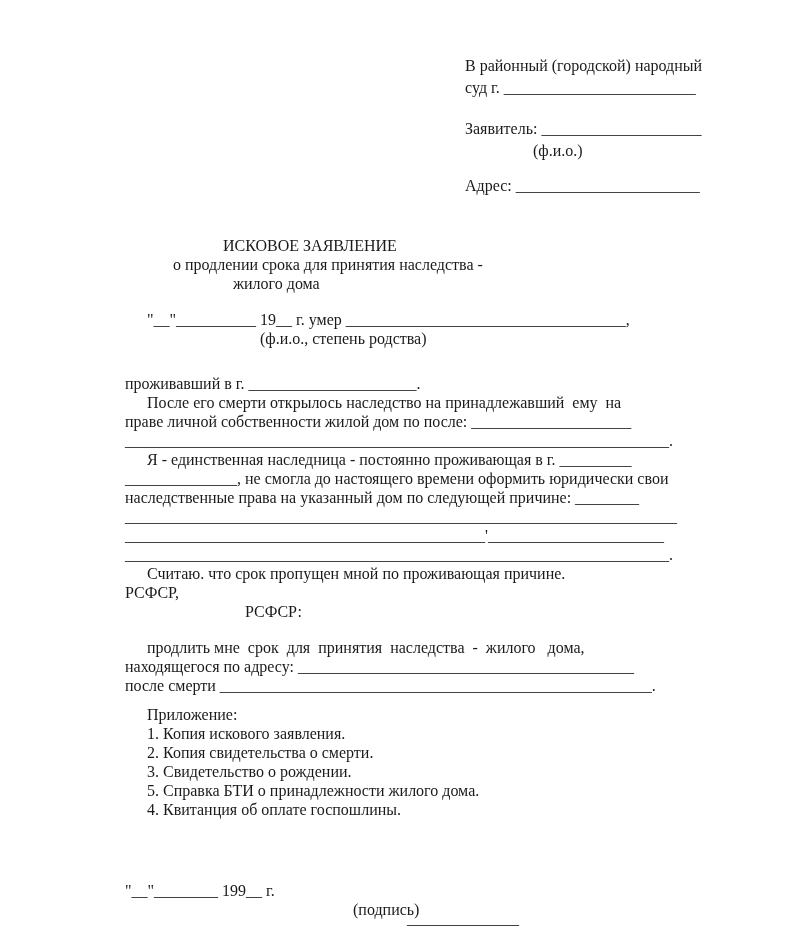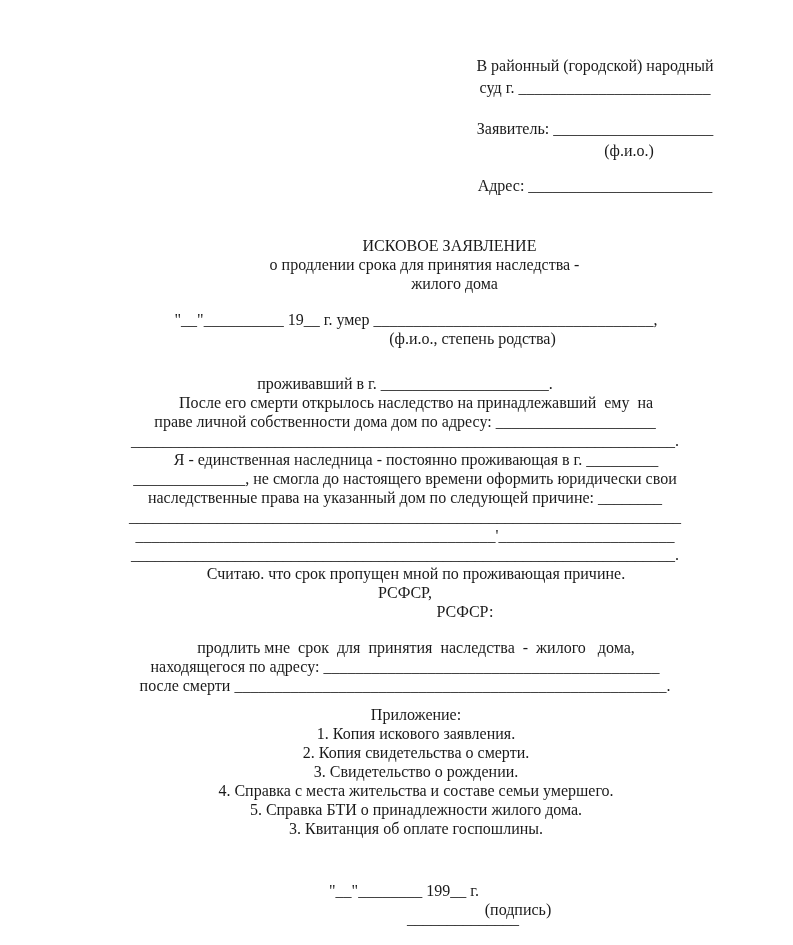--- a/index.html
+++ b/index.html
@@ -9,21 +9,20 @@
   }
   .page {
     position: relative;
     width: 793px;
     height: 945px;
     background: #ffffff;
     overflow: hidden;
     font-family: "Liberation Serif", "DejaVu Serif", serif;
     font-size: 16px;
     color: #1a1a1a;
-    text-align: center;
   }
   .ln {
     white-space: pre-wrap;
   }
 
   
   .header-block {
     position: absolute;
     left: 465px;
     top: 55px;
@@ -100,21 +99,21 @@
     <div class="ln t3">жилого дома</div>
   </div>
 
   <div class="main">
     <div class="ln ind">"__"__________ 19__ г. умер ___________________________________,</div>
     <div class="ln fio-hint">(ф.и.о., степень родства)</div>
     <div class="gap-after-intro"></div>
     <div class="ln">проживавший в г. _____________________.</div>
 
     <div class="ln ind">После его смерти открылось наследство на принадлежавший  ему  на</div>
-    <div class="ln">праве личной собственности дома дом по адресу: ____________________</div>
+    <div class="ln">праве личной собственности жилой дом по после: ____________________</div>
     <div class="ln">____________________________________________________________________.</div>
 
     <div class="ln ind">Я - единственная наследница - постоянно проживающая в г. _________</div>
     <div class="ln">______________, не смогла до настоящего времени оформить юридически свои</div>
     <div class="ln">наследственные права на указанный дом по следующей причине: ________</div>
 
     <div class="ln">_____________________________________________________________________</div>
     <div class="ln">_____________________________________________'______________________</div>
     <div class="ln">____________________________________________________________________.</div>
 
@@ -127,23 +126,22 @@
     <div class="ln ind">продлить мне  срок  для  принятия  наследства  -  жилого   дома,</div>
     <div class="ln">находящегося по адресу: __________________________________________</div>
     <div class="ln">после смерти ______________________________________________________.</div>
 
     <div class="gap-before-attachments"></div>
 
     <div class="ln ind">Приложение:</div>
     <div class="ln ind">1. Копия искового заявления.</div>
     <div class="ln ind">2. Копия свидетельства о смерти.</div>
     <div class="ln ind">3. Свидетельство о рождении.</div>
-    <div class="ln ind">4. Справка с места жительства и составе семьи умершего.</div>
     <div class="ln ind">5. Справка БТИ о принадлежности жилого дома.</div>
-    <div class="ln ind">3. Квитанция об оплате госпошлины.</div>
+    <div class="ln ind">4. Квитанция об оплате госпошлины.</div>
   </div>
 
   <div class="footer">
     <div class="date-sig-row">
       <span class="ln">"__"________ 199__ г.</span>
       <span class="sig-line">______________</span>
     </div>
     <div class="ln sig-hint">(подпись)</div>
   </div>
 

